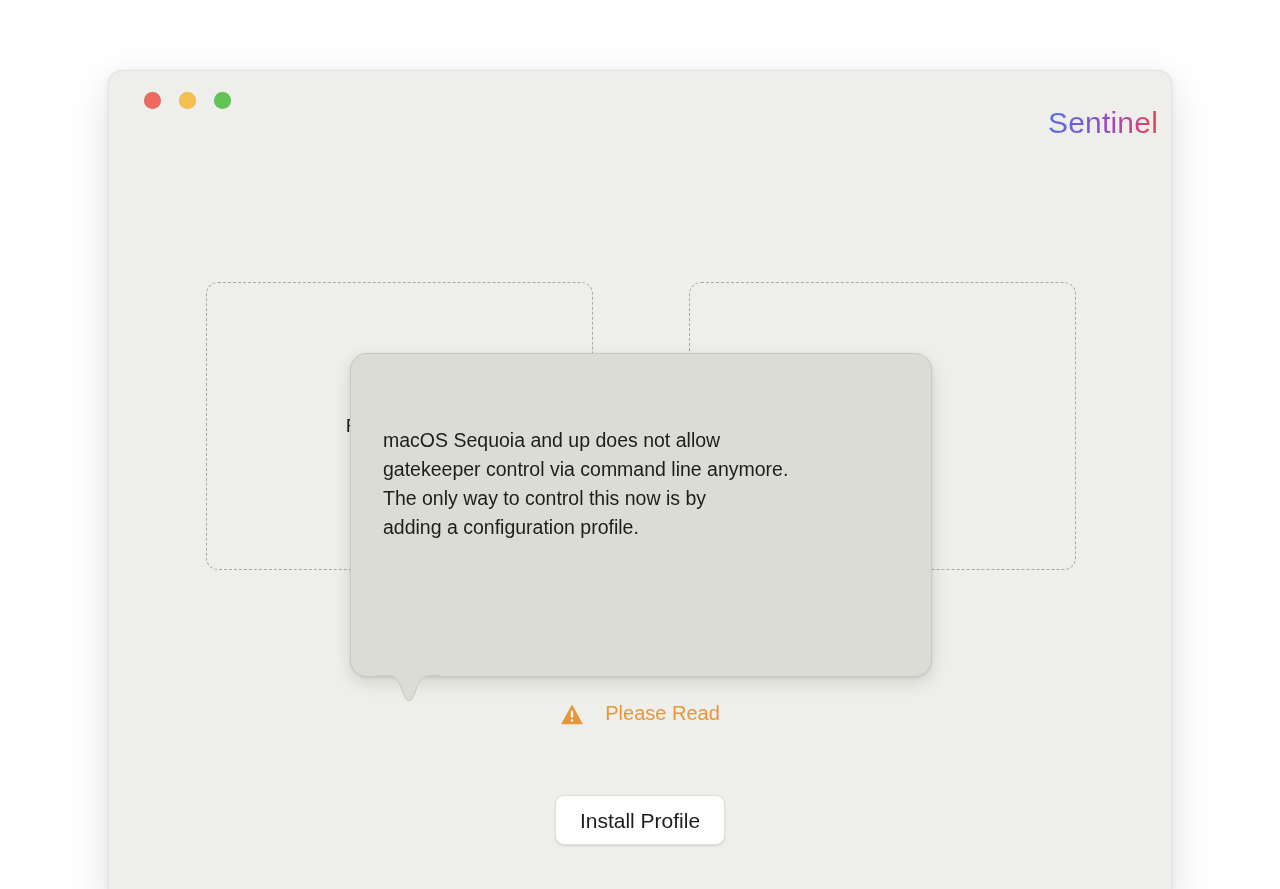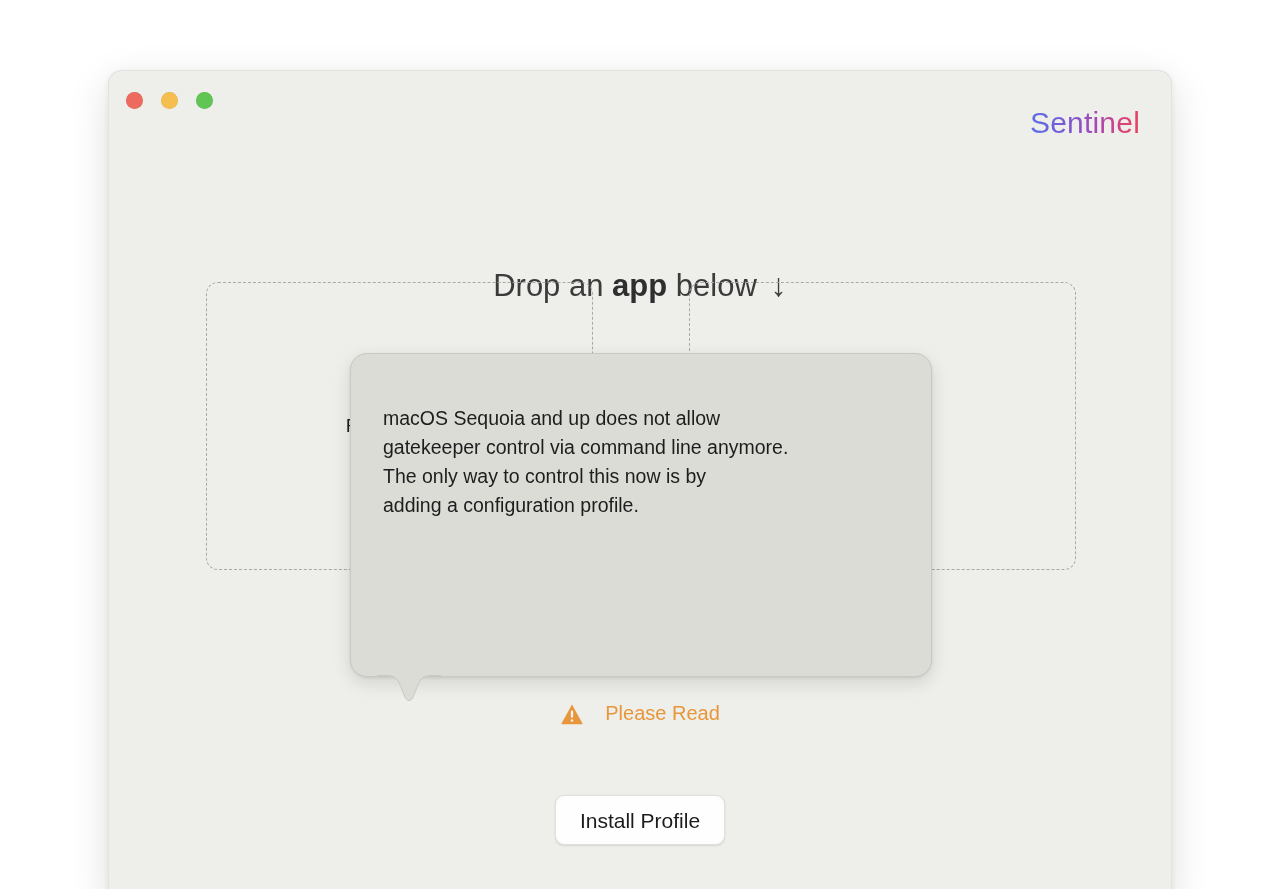--- a/index.html
+++ b/index.html
@@ -26,21 +26,21 @@
     border: 1px solid #e2e3de;
     border-bottom: none;
     box-shadow: 0 12px 40px rgba(0,0,0,0.13), 0 2px 6px rgba(0,0,0,0.07);
     box-sizing: border-box;
     overflow: hidden;
   }
 
   
   #titlebar {
     position: absolute;
-    left: 0; top: 0;
+    left: 18px; top: 0;
     width: 100%;
     height: 78px;
   }
   #traffic-lights {
     position: absolute;
     left: 17px;
     top: 21px;
     display: flex;
     gap: 18px;
   }
@@ -106,21 +106,21 @@
     position: absolute;
     left: 241px;
     top: 282px;
     width: 582px;
     height: 324px;
     background: #dbdcd6;
     border: 1px solid #c8c9c3;
     border-radius: 17px;
     box-sizing: border-box;
     box-shadow: 0 6px 18px rgba(0,0,0,0.12), 0 1px 3px rgba(0,0,0,0.08);
-    padding: 50px 0 0 32px;
+    padding: 72px 0 0 32px;
   }
   #tooltip-popover p {
     margin: 0;
     font-size: 19.5px;
     line-height: 29px;
     color: #1d1d1d;
     white-space: pre-line;
   }
   #tooltip-para-2 { margin-top: 29px !important; }
 
@@ -183,23 +183,20 @@
 
   <div id="titlebar">
     <div id="traffic-lights">
       <span class="light red"></span>
       <span class="light yellow"></span>
       <span class="light green"></span>
     </div>
     <div id="brand-logo">Sentinel</div>
   </div>
 
-  <div id="headline">
-    <span>Drop an </span><span class="bold">app</span><span> below</span><span class="arrow">↓</span>
-  </div>
 
   <div class="dropzone" id="dropzone-remove">
     <span>Remove app</span>
   </div>
 
   <div class="dropzone" id="dropzone-allow">
     <span>Allow app</span>
   </div>
 
   <div id="tooltip-popover">

